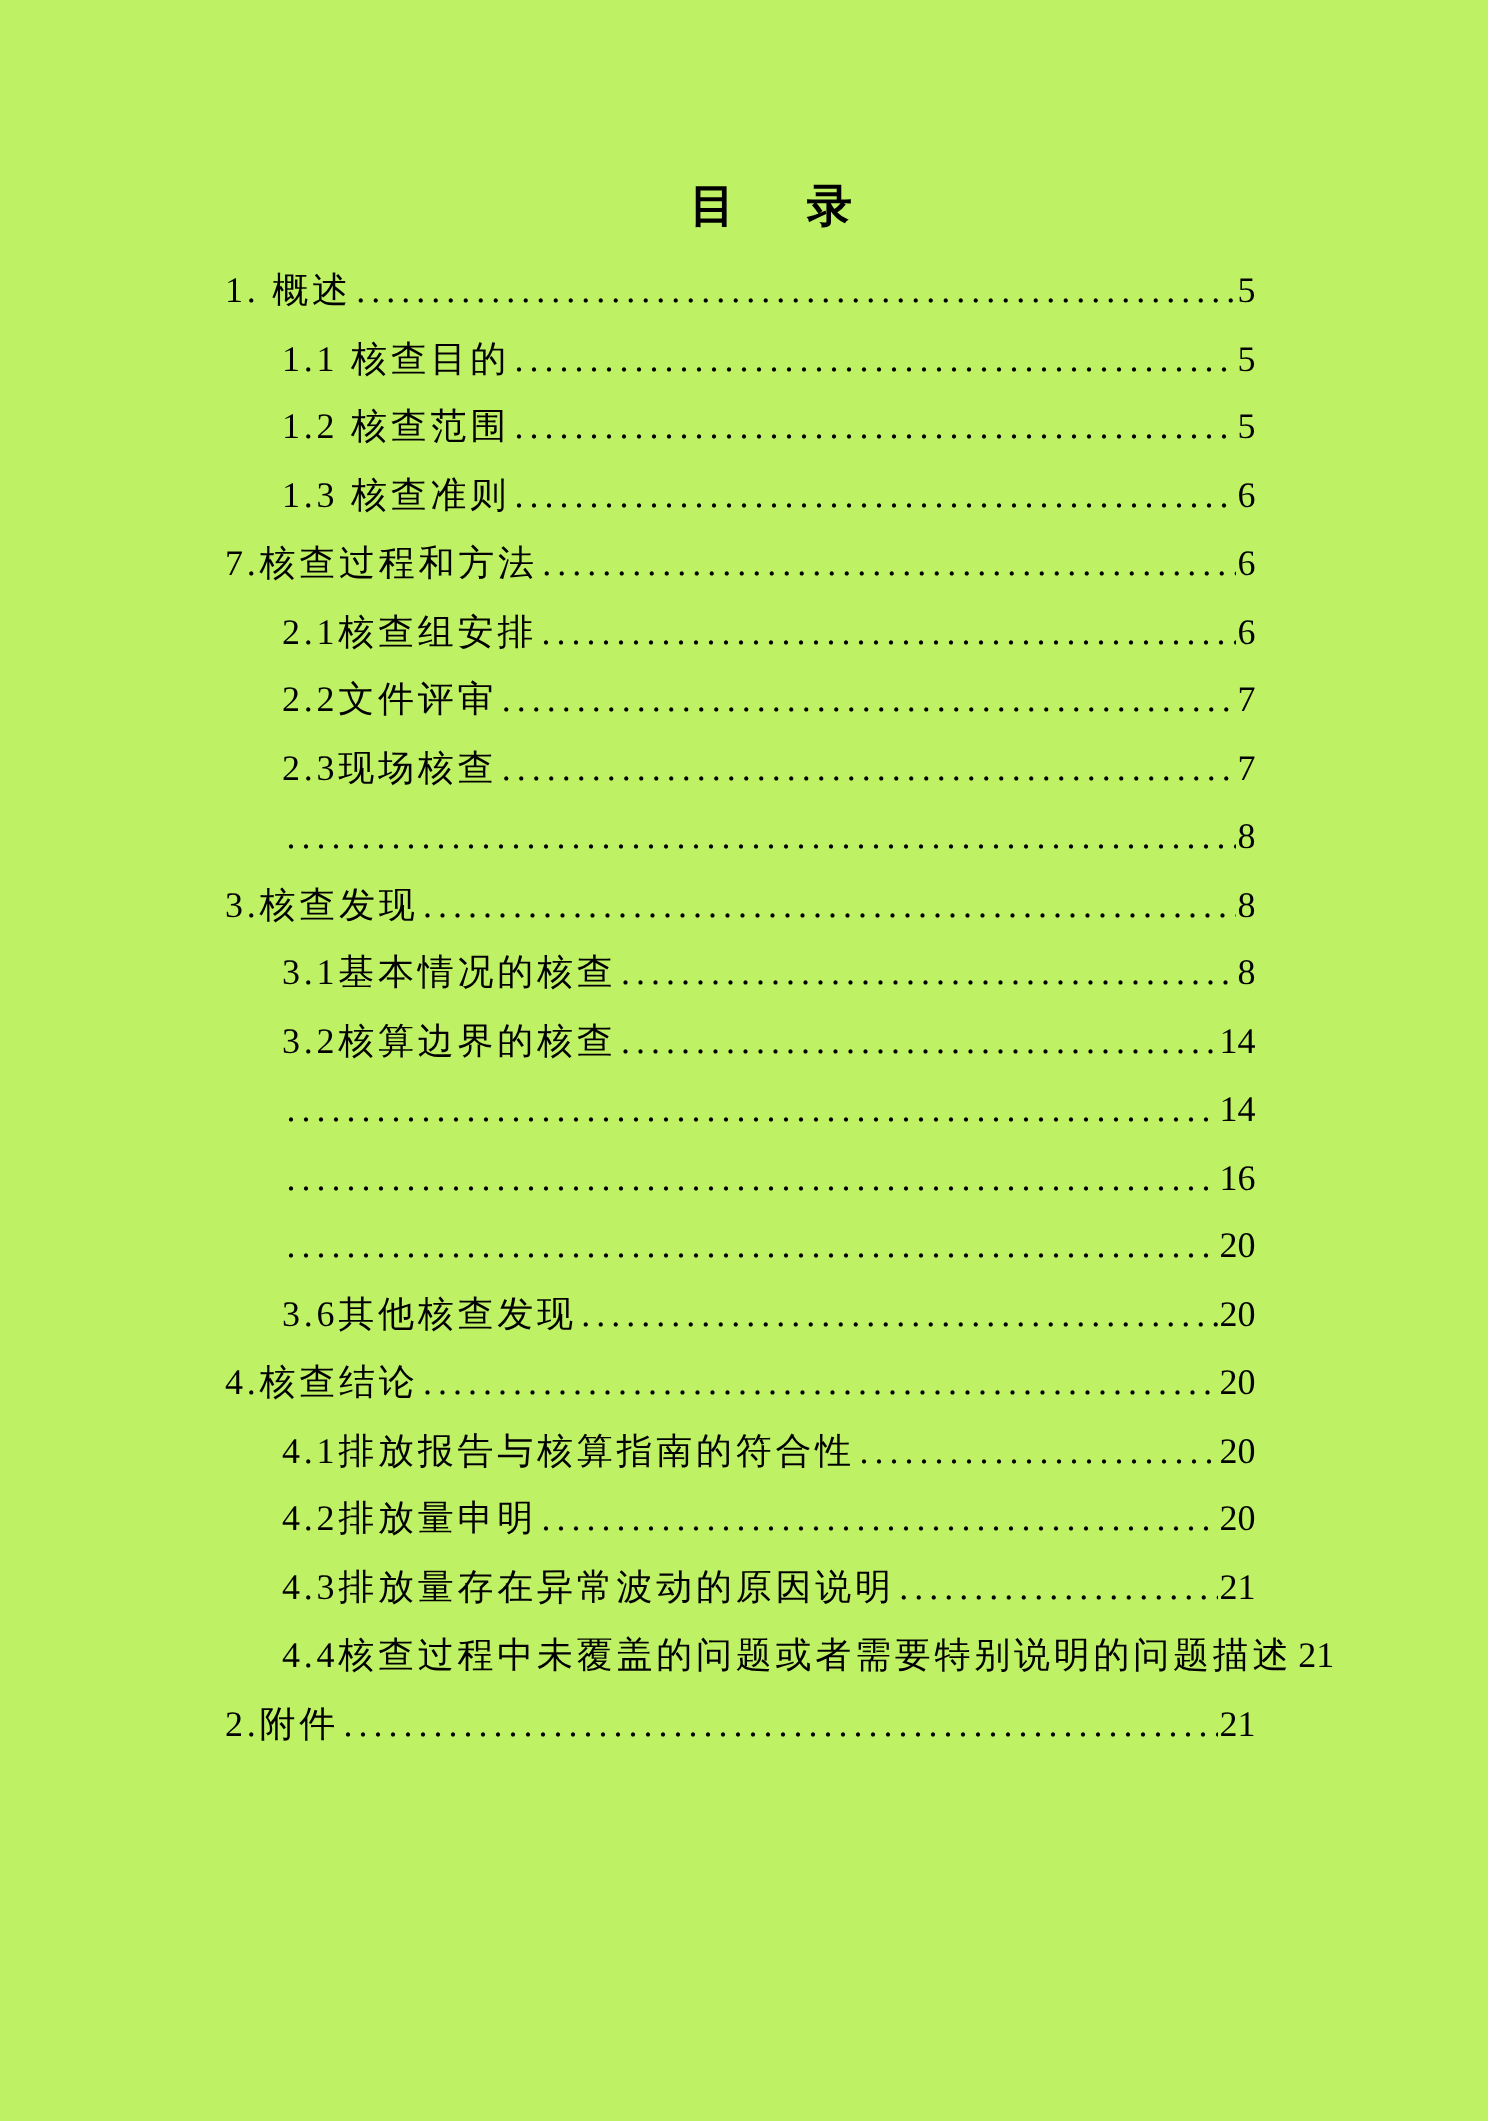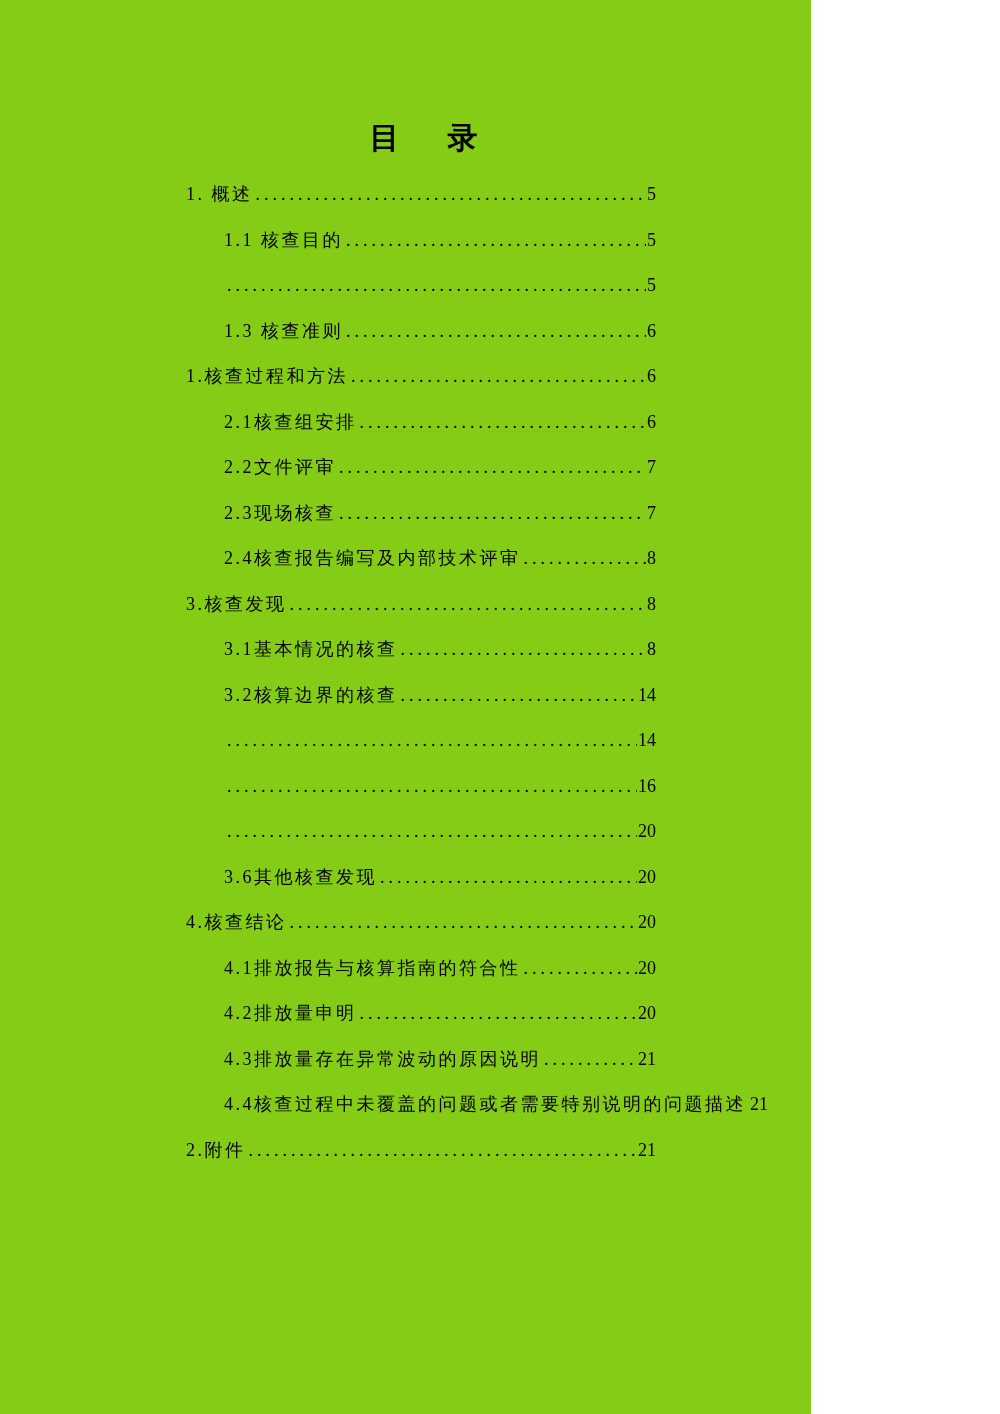--- a/index.html
+++ b/index.html
@@ -9,45 +9,44 @@
   }
   body {
     width: 1000px;
     height: 1414px;
     overflow: hidden;
     color: #000000;
     font-family: "Liberation Serif", "DejaVu Serif", serif;
   }
   .page {
     position: relative;
-    width: 811px;
+    width: 992px;
     height: 1414px;
-    background: #84cc16;
+    background: #bef264;
   }
   .doc-title {
     margin: 0;
     padding-top: 119px;
     text-align: center;
     text-indent: 45px;
     font-size: 30px;
     line-height: 38px;
     font-weight: 700;
     letter-spacing: 9px;
   }
   .toc {
     display: block;
     margin: 15px 155px 0 150px;
   }
   .toc-row {
     display: flex;
     align-items: baseline;
     line-height: 45.5px;
-    font-size: 18px;
+    font-size: 24px;
     white-space: nowrap;
-    margin-left: 36px;
   }
   .toc-row.level-2 {
     padding-left: 38px;
   }
   .toc-label {
     flex: 0 0 auto;
     letter-spacing: 2.5px;
   }
   .toc-dots {
     flex: 1 1 auto;
@@ -74,50 +73,50 @@
     <span class="toc-label">1. 概述</span>
     <span class="toc-dots"></span>
     <span class="toc-pagenum">5</span>
   </div>
       <div class="toc-row level-2">
     <span class="toc-label">1.1 核查目的</span>
     <span class="toc-dots"></span>
     <span class="toc-pagenum">5</span>
   </div>
       <div class="toc-row level-2">
+    <span class="toc-label">1.2 核查范围</span>
     <span class="toc-dots"></span>
     <span class="toc-pagenum">5</span>
   </div>
       <div class="toc-row level-2">
     <span class="toc-label">1.3 核查准则</span>
     <span class="toc-dots"></span>
     <span class="toc-pagenum">6</span>
   </div>
       <div class="toc-row level-1">
-    <span class="toc-label">1.核查过程和方法</span>
+    <span class="toc-label">7.核查过程和方法</span>
     <span class="toc-dots"></span>
     <span class="toc-pagenum">6</span>
   </div>
       <div class="toc-row level-2">
     <span class="toc-label">2.1核查组安排</span>
     <span class="toc-dots"></span>
     <span class="toc-pagenum">6</span>
   </div>
       <div class="toc-row level-2">
     <span class="toc-label">2.2文件评审</span>
     <span class="toc-dots"></span>
     <span class="toc-pagenum">7</span>
   </div>
       <div class="toc-row level-2">
     <span class="toc-label">2.3现场核查</span>
     <span class="toc-dots"></span>
     <span class="toc-pagenum">7</span>
   </div>
       <div class="toc-row level-2">
-    <span class="toc-label">2.4核查报告编写及内部技术评审</span>
     <span class="toc-dots"></span>
     <span class="toc-pagenum">8</span>
   </div>
       <div class="toc-row level-1">
     <span class="toc-label">3.核查发现</span>
     <span class="toc-dots"></span>
     <span class="toc-pagenum">8</span>
   </div>
       <div class="toc-row level-2">
     <span class="toc-label">3.1基本情况的核查</span>

